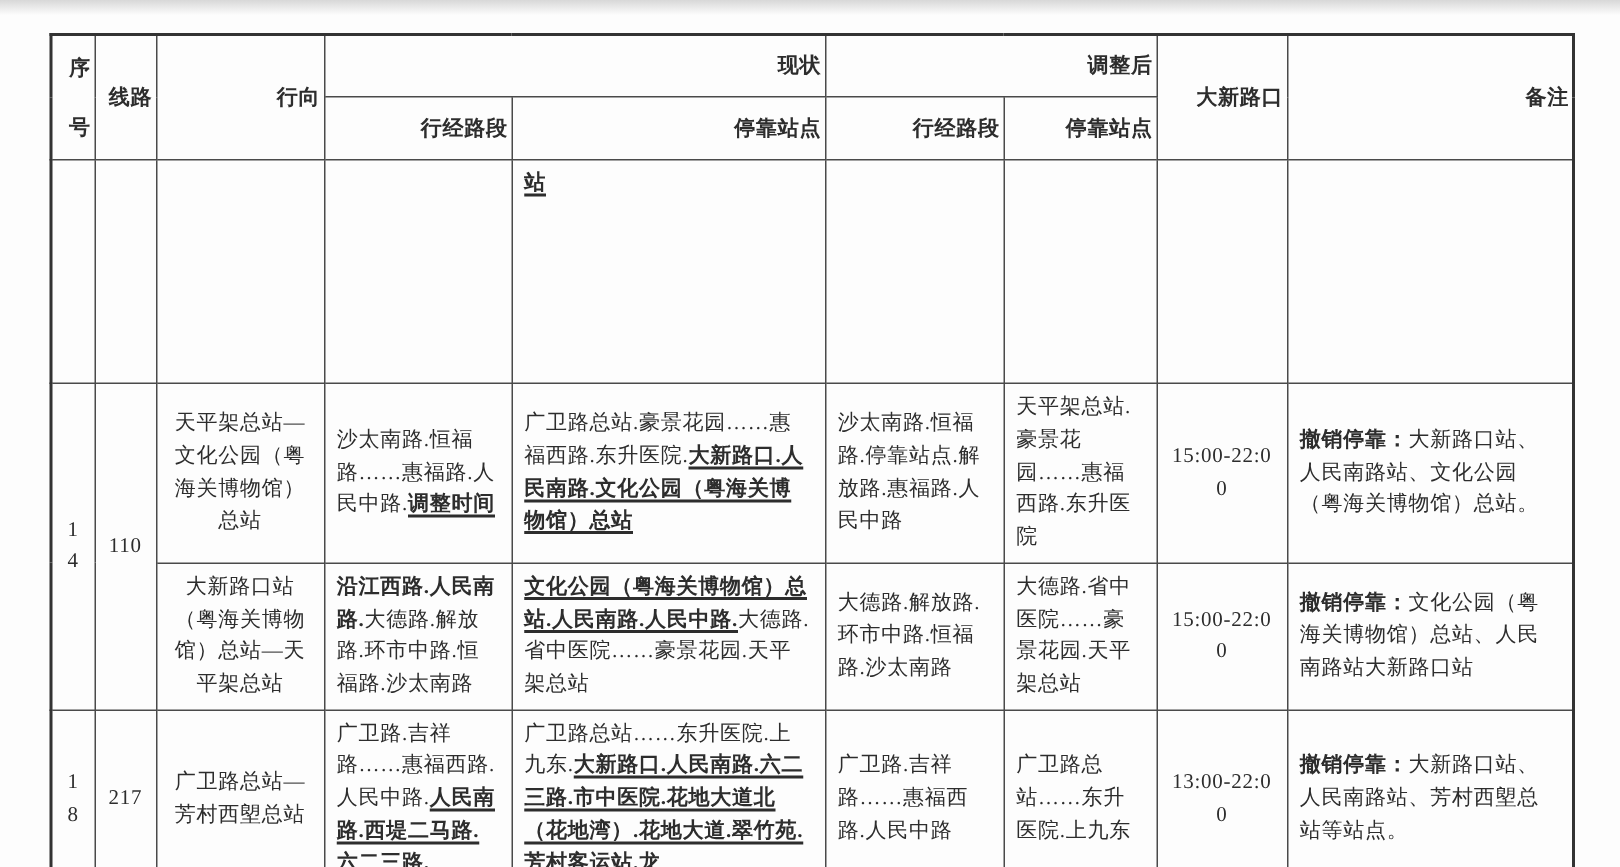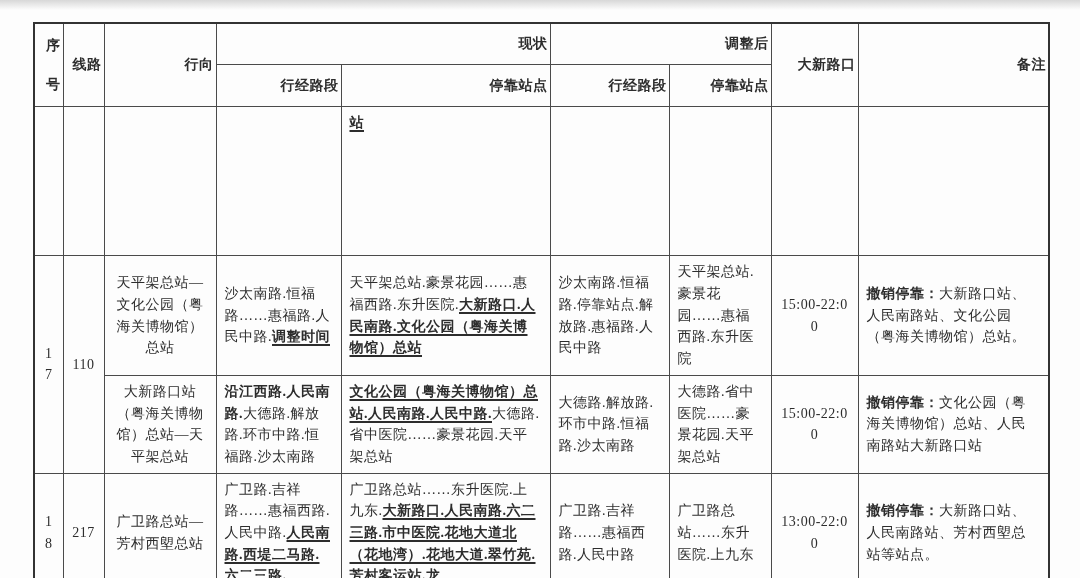--- a/index.html
+++ b/index.html
@@ -91,25 +91,25 @@
       <td class="c"></td>
       <td class="c"></td>
       <td class="l t"></td>
       <td class="l t"><span class="seg-bold seg-ul">站</span></td>
       <td class="l t"></td>
       <td class="l t"></td>
       <td class="c"></td>
       <td class="l t"></td>
     </tr>
     <tr class="r17a">
-      <td class="c" rowspan="2">17</td>
+      <td class="c" rowspan="2">14</td>
       <td class="c" rowspan="2">110</td>
       <td class="c">天平架总站—文化公园（粤海关博物馆）总站</td>
       <td class="l"><span>沙太南路.恒福路……惠福路.人民中路.</span><span class="seg-bold seg-ul">调整时间</span></td>
-      <td class="l"><span>天平架总站.豪景花园……惠福西路.东升医院.</span><span class="seg-bold seg-ul">大新路口.人民南路.文化公园（粤海关博物馆）总站</span></td>
+      <td class="l"><span>广卫路总站.豪景花园……惠福西路.东升医院.</span><span class="seg-bold seg-ul">大新路口.人民南路.文化公园（粤海关博物馆）总站</span></td>
       <td class="l"><span>沙太南路.恒福路.停靠站点.解放路.惠福路.人民中路</span></td>
       <td class="l"><span>天平架总站.豪景花园……惠福西路.东升医院</span></td>
       <td class="c">15:00-22:00</td>
       <td class="l"><span class="seg-bold">撤销停靠：</span><span>大新路口站、人民南路站、文化公园（粤海关博物馆）总站。</span></td>
     </tr>
     <tr class="r17b">
       <td class="c">大新路口站（粤海关博物馆）总站—天平架总站</td>
       <td class="l"><span class="seg-bold">沿江西路.人民南路.</span><span>大德路.解放路.环市中路.恒福路.沙太南路</span></td>
       <td class="l"><span class="seg-bold seg-ul">文化公园（粤海关博物馆）总站.人民南路.人民中路.</span><span>大德路.省中医院……豪景花园.天平架总站</span></td>
       <td class="l"><span>大德路.解放路.环市中路.恒福路.沙太南路</span></td>

